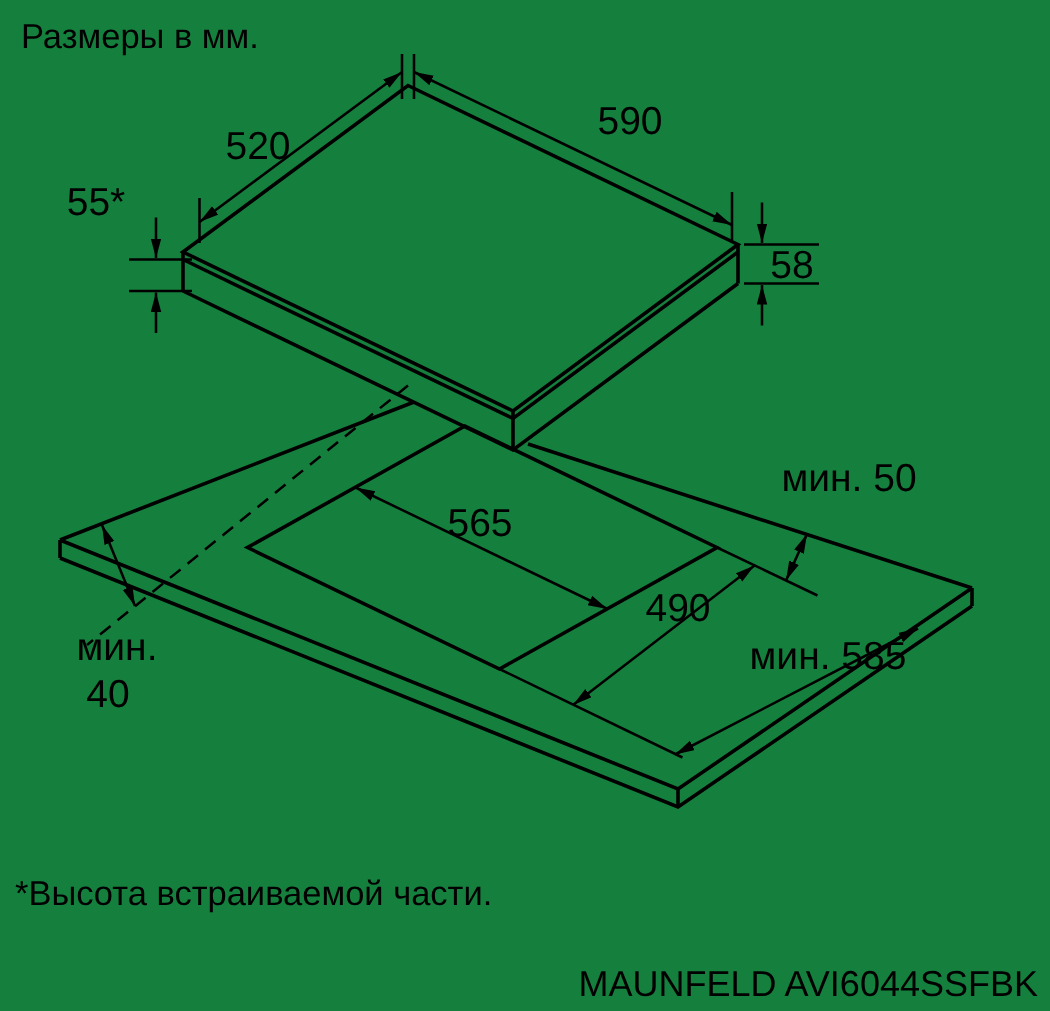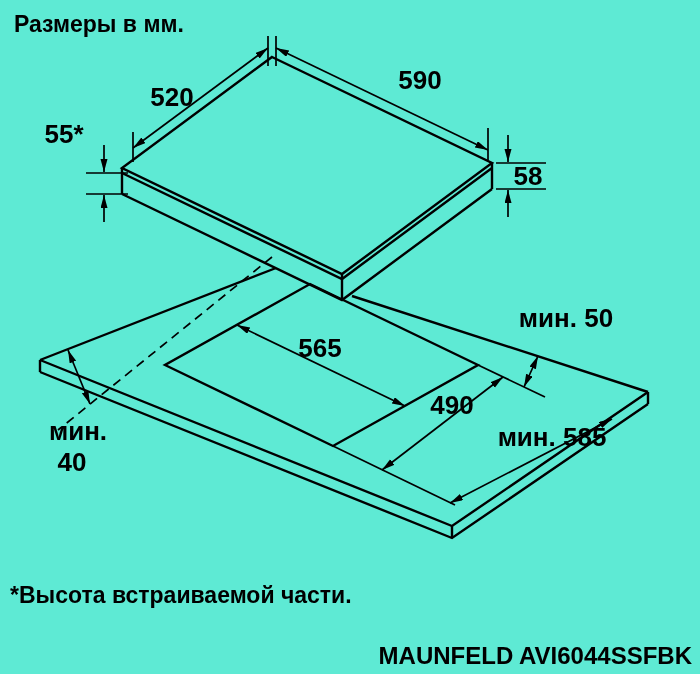--- a/index.html
+++ b/index.html
@@ -7,23 +7,22 @@
     padding: 0;
     background: #ffffff;
     width: 700px;
     height: 674px;
     font-family: "Liberation Sans", sans-serif;
   }
   .page {
     position: relative;
     width: 700px;
     height: 674px;
-    background: #5eead4;
+    background: #15803d;
     overflow: hidden;
-    font-weight: bold;
   }
   svg text {
     fill: #000000;
     font-family: "Liberation Sans", sans-serif;
   }
   .t-title    { font-size: 23px; }
   .t-footnote { font-size: 23px; }
   .t-brand    { font-size: 24px; }
   .t-dim      { font-size: 26px; }
   .obj  { stroke: #000; stroke-width: 2.4; fill: none; stroke-linejoin: miter; }

